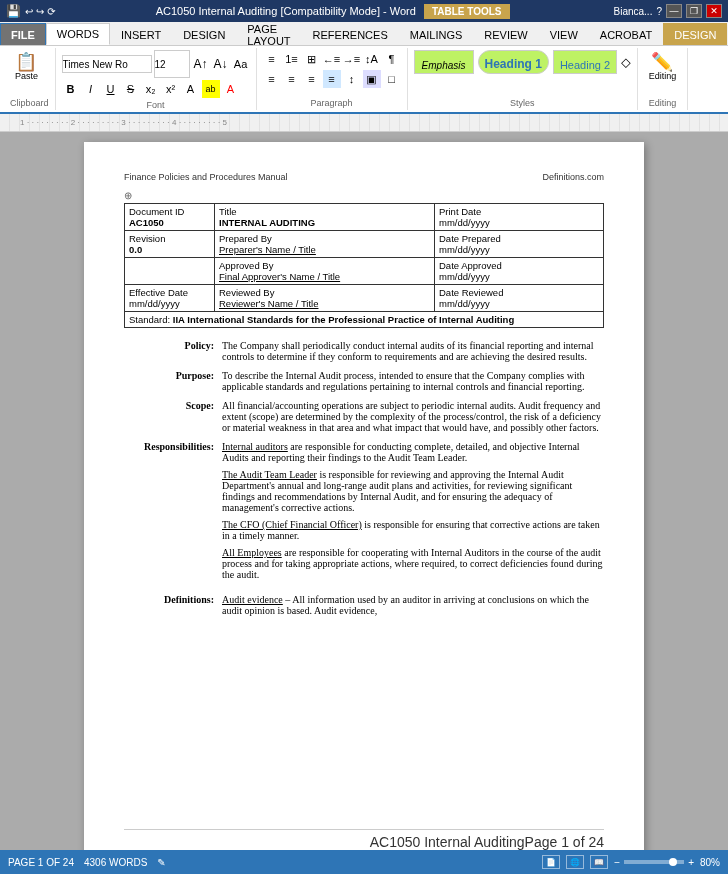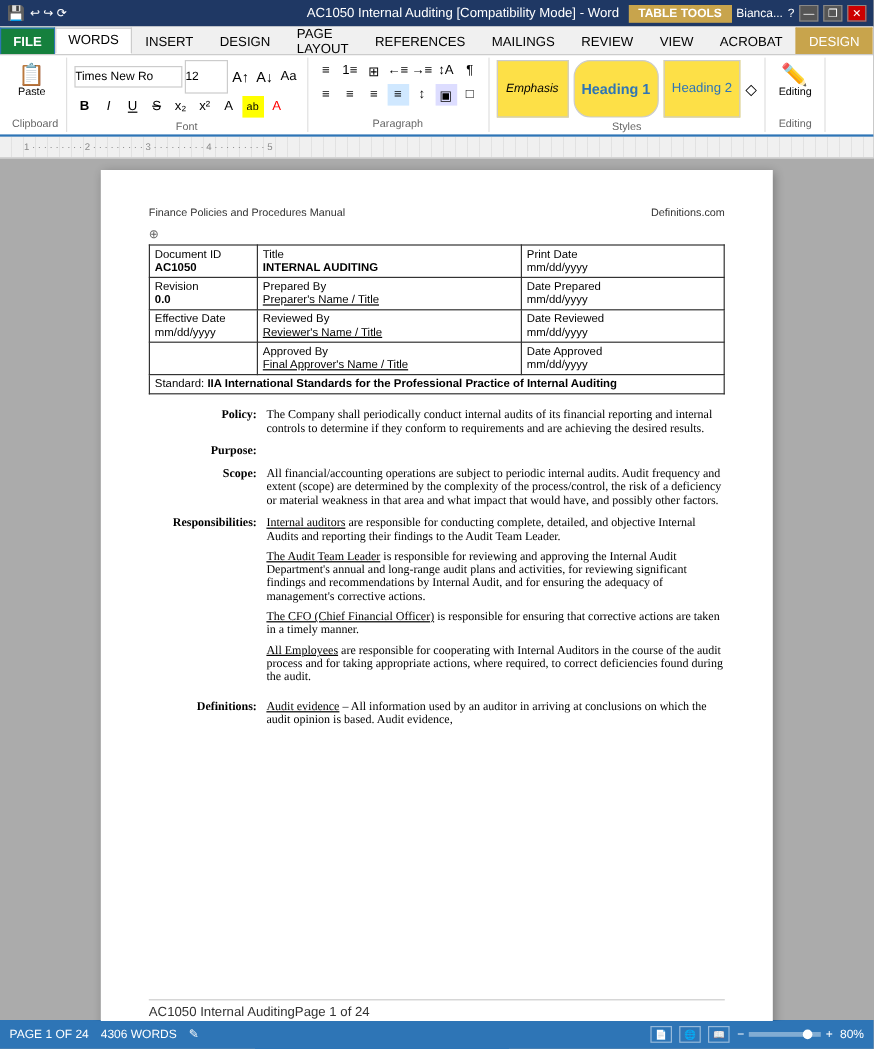--- a/index.html
+++ b/index.html
@@ -54,21 +54,21 @@
       height: 22px;
       display: flex; align-items: center;
     }
     .ribbon-tab.active {
       background: white;
       border-color: #ccc;
       border-bottom: 1px solid white;
       color: black;
     }
     .ribbon-tab.file {
-      background: #15803d;
+      background: #737373;
       color: white;
       font-weight: bold;
       border-color: #2e75b6;
     }
     .ribbon-tab.design-active {
       background: #c8a44c;
       color: white;
       border-color: #c8a44c;
     }
 
@@ -122,24 +122,24 @@
     .formatting-btn.bold { font-weight: bold; }
     .formatting-btn.italic { font-style: italic; }
     .formatting-btn.underline { text-decoration: underline; }
 
     
     .style-btn {
       border: 1px solid #ccc;
       padding: 2px 6px;
       font-size: 10px;
       cursor: pointer;
-      background: #fde047;
-      height: 48px;
+      background: #bef264;
+      height: 24px;
       min-width: 60px;
-      display: flex; flex-direction: column; align-items: center; justify-content: center;
+      display: flex; flex-direction: column; align-items: center; justify-content: flex-end;
     }
 
     
     #ruler {
       background: #f0f0f0;
       height: 18px;
       border-bottom: 1px solid #ccc;
       display: flex; align-items: center;
       font-size: 8px;
       color: #666;
@@ -258,21 +258,21 @@
     }
   </style>
 </head>
 <body>
 
 <div id="title-bar">
   <div style="display:flex;align-items:center;gap:4px;">
     <span style="font-size:12px;">💾</span>
     <span style="font-size:10px;">↩ ↪ ⟳</span>
   </div>
-  <div style="flex:1;text-align:center;display:flex;justify-content:flex-end;align-items:center;gap:8px;">
+  <div style="flex:1;text-align:center;display:flex;justify-content:center;align-items:center;gap:8px;">
     <span style="font-size:11px;">AC1050 Internal Auditing [Compatibility Mode] - Word</span>
     <span class="table-tools">TABLE TOOLS</span>
   </div>
   <div style="display:flex;align-items:center;gap:4px;">
     <span style="font-size:10px;">Bianca...</span>
     <span style="font-size:10px;cursor:pointer;">?</span>
     <div class="win-btn">—</div>
     <div class="win-btn">❐</div>
     <div class="win-btn close">✕</div>
   </div>
@@ -411,41 +411,41 @@
         <td>
           <span>Prepared By</span><br>
           <span style="text-decoration:underline;">Preparer's Name / Title</span>
         </td>
         <td>
           <span>Date Prepared</span><br>
           <span>mm/dd/yyyy</span>
         </td>
       </tr>
       <tr>
+        <td></td>
+        <td>
+          <span>Approved By</span><br>
+          <span style="text-decoration:underline;">Final Approver's Name / Title</span>
+        </td>
+        <td>
+          <span>Date Approved</span><br>
+          <span>mm/dd/yyyy</span>
+        </td>
+      </tr>
+      <tr>
         <td>
           <span>Effective Date</span><br>
           <span>mm/dd/yyyy</span>
         </td>
         <td>
           <span>Reviewed By</span><br>
           <span style="text-decoration:underline;">Reviewer's Name / Title</span>
         </td>
         <td>
           <span>Date Reviewed</span><br>
-          <span>mm/dd/yyyy</span>
-        </td>
-      </tr>
-      <tr>
-        <td></td>
-        <td>
-          <span>Approved By</span><br>
-          <span style="text-decoration:underline;">Final Approver's Name / Title</span>
-        </td>
-        <td>
-          <span>Date Approved</span><br>
           <span>mm/dd/yyyy</span>
         </td>
       </tr>
       <tr class="standard-row">
         <td colspan="3">
           <span>Standard:</span>
           <strong><span>IIA International Standards for the Professional Practice of Internal Auditing</span></strong>
         </td>
       </tr>
     </tbody>
@@ -453,20 +453,21 @@
 
     <div>
 
       <div class="policy-row">
         <div class="policy-label">Policy:</div>
         <div class="policy-text">The Company shall periodically conduct internal audits of its financial reporting and internal controls to determine if they conform to requirements and are achieving the desired results.</div>
       </div>
 
       <div class="policy-row">
         <div class="policy-label">Purpose:</div>
+        <div class="policy-text">To describe the Internal Audit process, intended to ensure that the Company complies with applicable standards and regulations pertaining to internal controls and financial reporting.</div>
       </div>
 
       <div class="policy-row">
         <div class="policy-label">Scope:</div>
         <div class="policy-text">All financial/accounting operations are subject to periodic internal audits. Audit frequency and extent (scope) are determined by the complexity of the process/control, the risk of a deficiency or material weakness in that area and what impact that would have, and possibly other factors.</div>
       </div>
 
       <div class="policy-row">
         <div class="policy-label">Responsibilities:</div>
         <div class="policy-text">
@@ -479,21 +480,21 @@
 
       <div class="policy-row">
         <div class="policy-label">Definitions:</div>
         <div class="policy-text">
           <p><span class="underline-text">Audit evidence</span> – All information used by an auditor in arriving at conclusions on which the audit opinion is based. Audit evidence,</p>
         </div>
       </div>
 
     </div>
 
-    <div style="position:absolute;bottom:12px;left:40px;right:40px;display:flex;justify-content:flex-start;font-size:11px;font-family:Arial,sans-serif;color:#333;border-top:1px solid #ccc;padding-top:4px;">
+    <div style="position:absolute;bottom:12px;left:40px;right:40px;display:flex;justify-content:flex-end;font-size:14px;font-family:Arial,sans-serif;color:#333;border-top:1px solid #ccc;padding-top:4px;">
       <span>AC1050 Internal Auditing</span>
       <span>Page 1 of 24</span>
     </div>
   </div>
 </div>
 
 <div id="status-bar">
   <div class="status-left">
     <span>PAGE 1 OF 24</span>
     <span>4306 WORDS</span>

